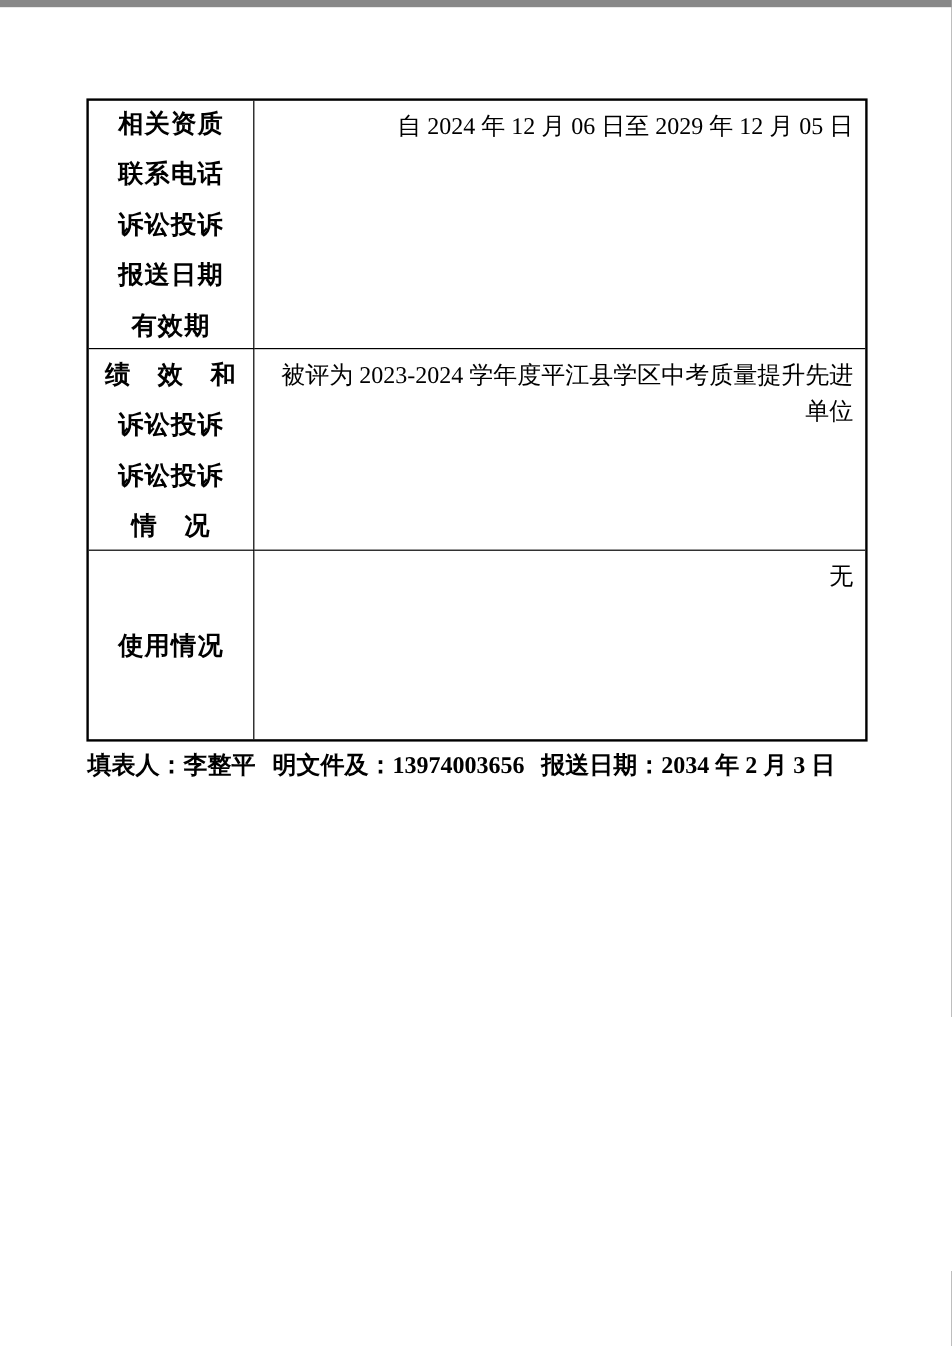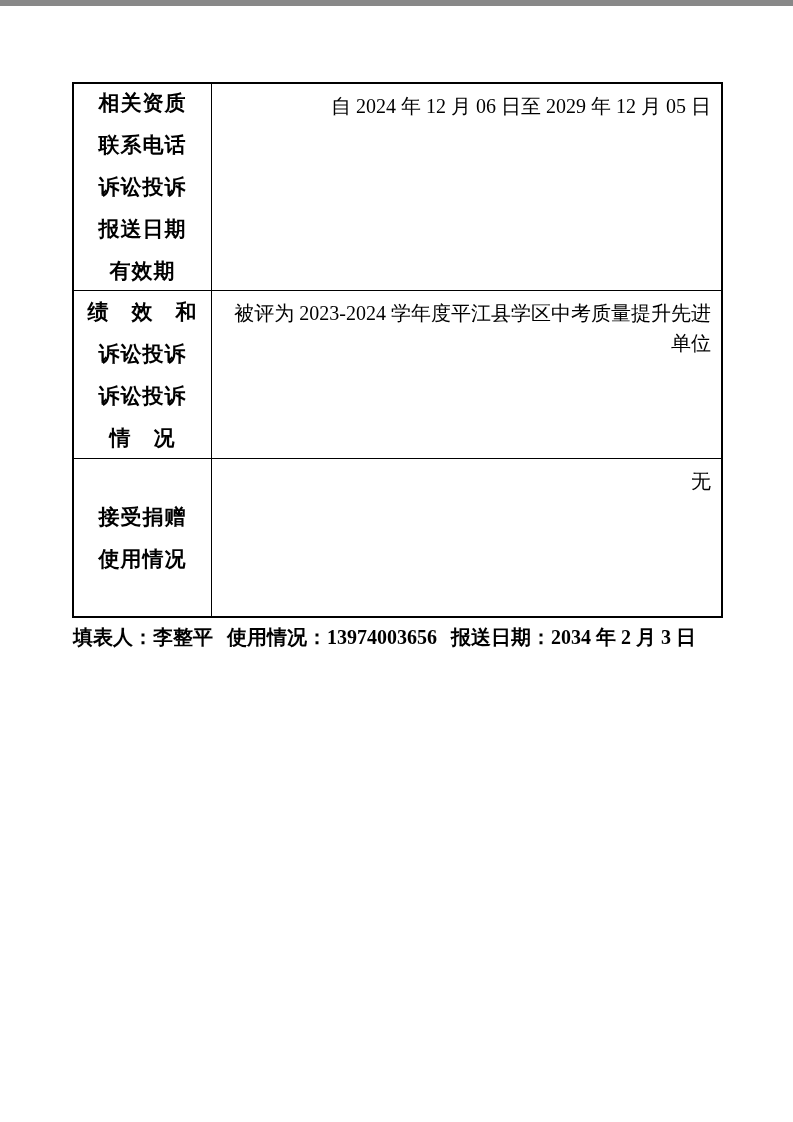--- a/index.html
+++ b/index.html
@@ -75,24 +75,23 @@
 
     <div class="cell label-cell row-divider-top">
       <div>绩　效　和</div>
       <div>诉讼投诉</div>
       <div>诉讼投诉</div>
       <div>情　况</div>
     </div>
     <div class="cell value-cell row-divider-top">被评为 2023-2024 学年度平江县学区中考质量提升先进单位</div>
 
     <div class="cell label-cell row-divider-top">
-      <div>接受捐赠</div>
       <div>使用情况</div>
     </div>
     <div class="cell value-cell row-divider-top">无</div>
 
   </div>
 
   <div class="footer-line">
-    <span class="footer-group"><span>填表人：</span><span>李整平</span></span><span class="footer-group"><span>使用情况：</span><span>13974003656</span></span><span class="footer-group"><span>报送日期：</span><span>2034 年 2 月 3 日</span></span>
+    <span class="footer-group"><span>填表人：</span><span>李整平</span></span><span class="footer-group"><span>明文件及：</span><span>13974003656</span></span><span class="footer-group"><span>报送日期：</span><span>2034 年 2 月 3 日</span></span>
   </div>
 
 </div>
 
 </body></html>

